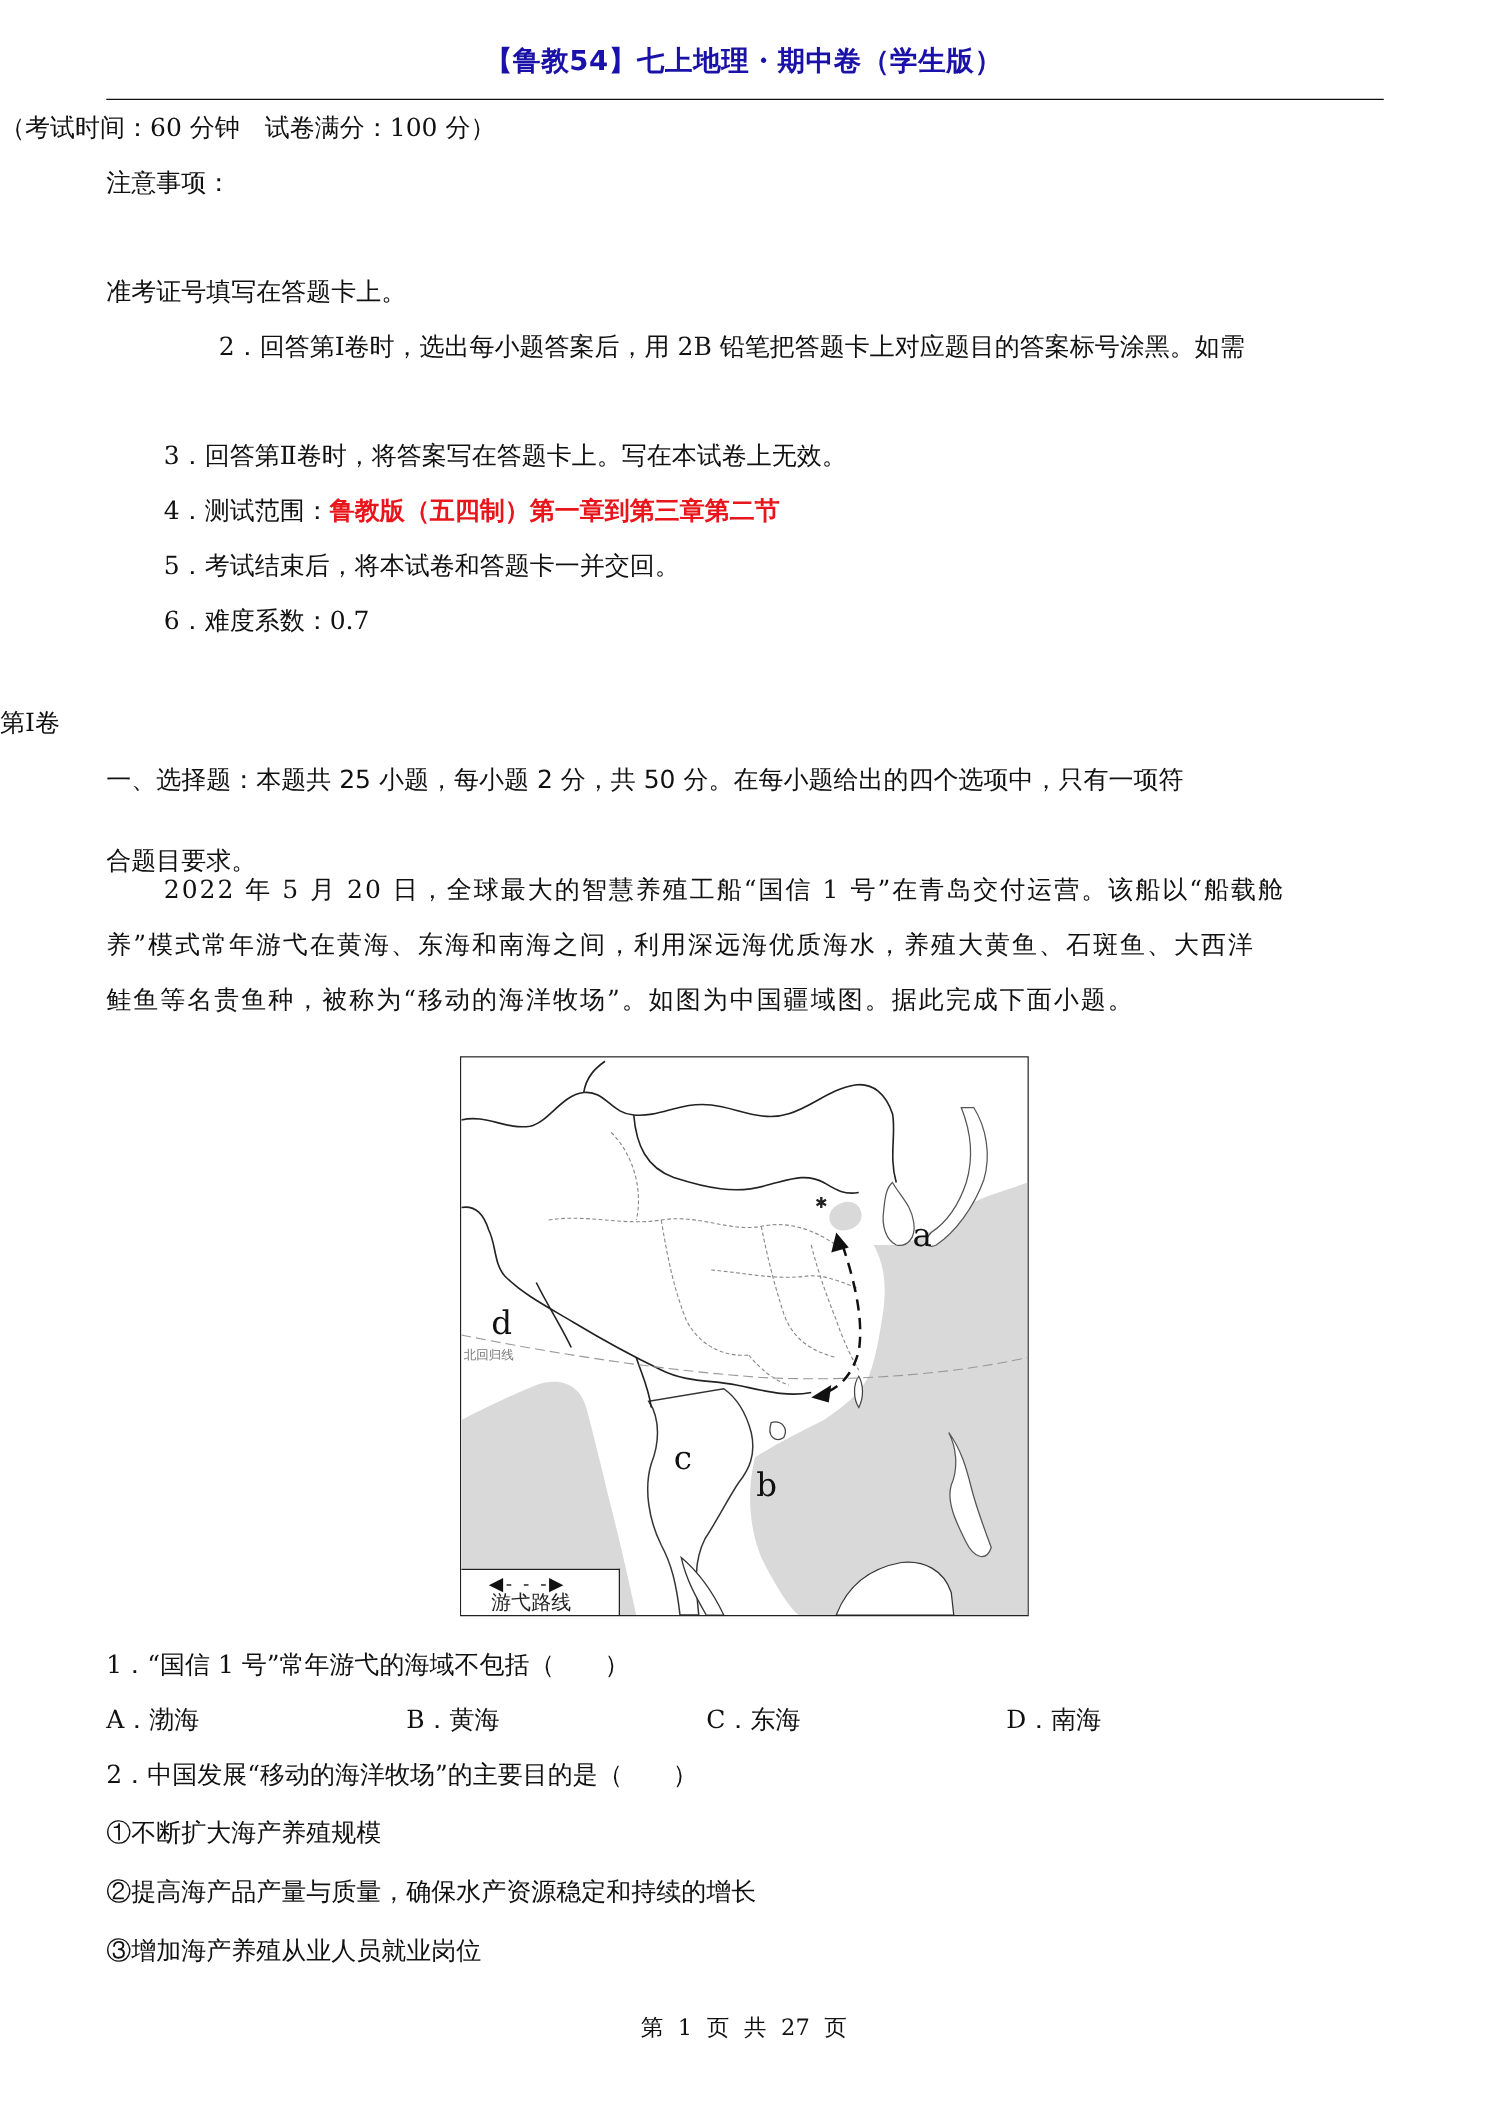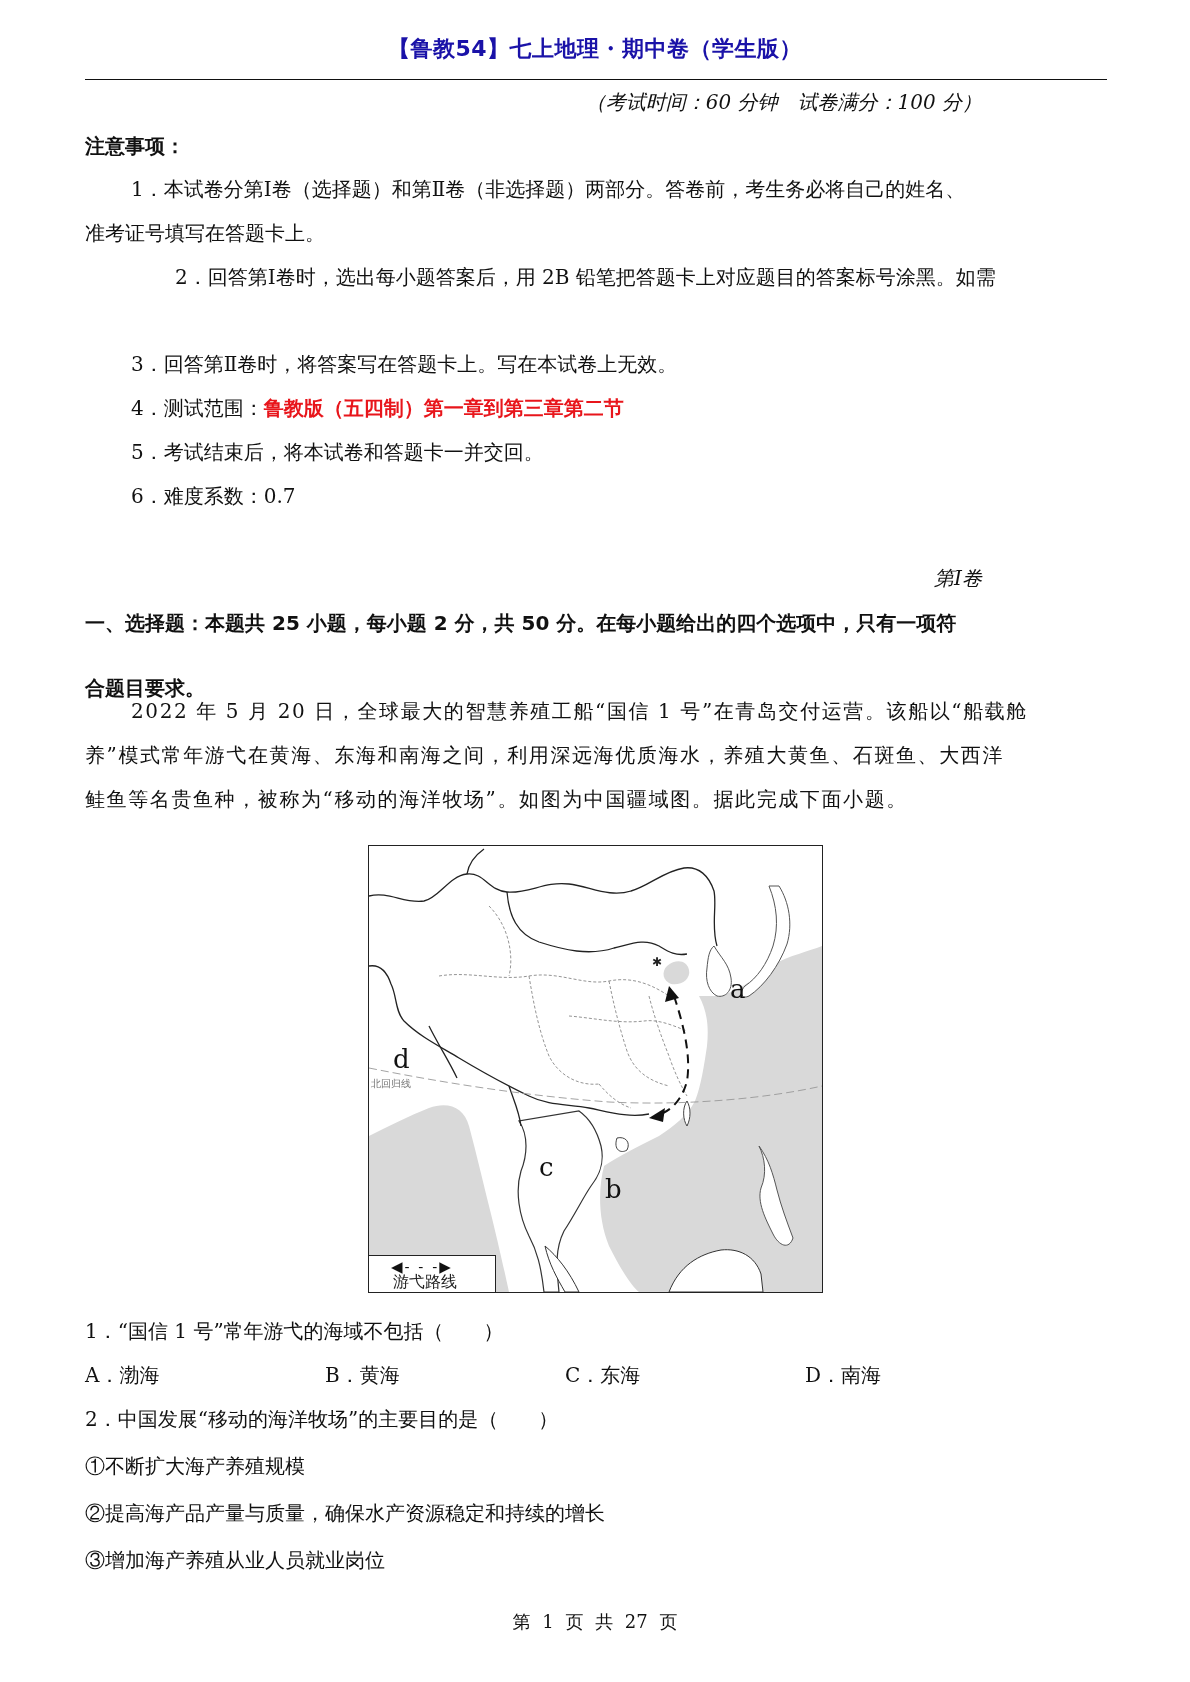--- a/index.html
+++ b/index.html
@@ -9,23 +9,23 @@
     color: #111;
   }
   .page { position: absolute; left: 0; top: 0; width: 1190px; height: 1682px; }
   .header-title {
     position: absolute; top: 34px; left: 0; width: 1190px; text-align: center;
     font-family: "DejaVu Sans", "Liberation Sans", sans-serif;
     font-weight: bold; font-size: 22px; color: #1a12a8; letter-spacing: 0.5px;
   }
   .header-rule { position: absolute; top: 79px; left: 85px; width: 1022px; height: 0; border-top: 1.5px solid #111; }
   .line { position: absolute; left: 85px; font-size: 20px; line-height: 28px; white-space: nowrap; }
-  .center { left: 0; width: 982px; text-align: right; font-style: italic; }
+  .center { left: 0; width: 982px; text-align: left; }
   .indent { left: 131px; }
-  .bold { font-weight: bold; font-family: "DejaVu Sans", "Liberation Sans", sans-serif; text-align: right; }
+  .bold { font-weight: normal; font-family: "DejaVu Sans", "Liberation Sans", sans-serif; text-align: right; }
   .red { color: #e8151b; font-weight: bold; font-family: "DejaVu Sans", "Liberation Sans", sans-serif; }
   .kai { font-family: "DejaVu Serif", "Liberation Serif", serif; letter-spacing: 1.6px; }
   .opts { position: absolute; top: 1361px; left: 85px; width: 1000px; font-size: 20px; line-height: 28px; }
   .opt { position: absolute; top: 0; white-space: nowrap; }
   .map-box {
     position: absolute; left: 368px; top: 845px; width: 453px; height: 446px;
     border: 1.5px solid #222; background: #fff; overflow: hidden;
   }
   .map-box svg { position: absolute; left: 0; top: 0; }
   .map-label { position: absolute; font-size: 26px; font-family: "DejaVu Serif", "Liberation Serif", serif; color: #111; }
@@ -43,21 +43,20 @@
 
 <div class="page">
 
   <div class="header-title">【鲁教54】七上地理・期中卷（学生版）</div>
   <div class="header-rule"></div>
 
   <div class="line center" style="top:88px;">（考试时间：60 分钟　试卷满分：100 分）</div>
 
   <div class="line bold" style="top:132px;">注意事项：</div>
 
-  <div class="line indent" style="top:175px;">1．本试卷分第Ⅰ卷（选择题）和第Ⅱ卷（非选择题）两部分。答卷前，考生务必将自己的姓名、</div>
   <div class="line" style="top:219px;">准考证号填写在答题卡上。</div>
 
   <div class="line indent" style="top:263px;margin-left:44px;">2．回答第Ⅰ卷时，选出每小题答案后，用 2B 铅笔把答题卡上对应题目的答案标号涂黑。如需</div>
 
   <div class="line indent" style="top:350px;">3．回答第Ⅱ卷时，将答案写在答题卡上。写在本试卷上无效。</div>
 
   <div class="line indent" style="top:394px;">
     <span>4．测试范围：</span><span class="red">鲁教版（五四制）第一章到第三章第二节</span>
   </div>
 

